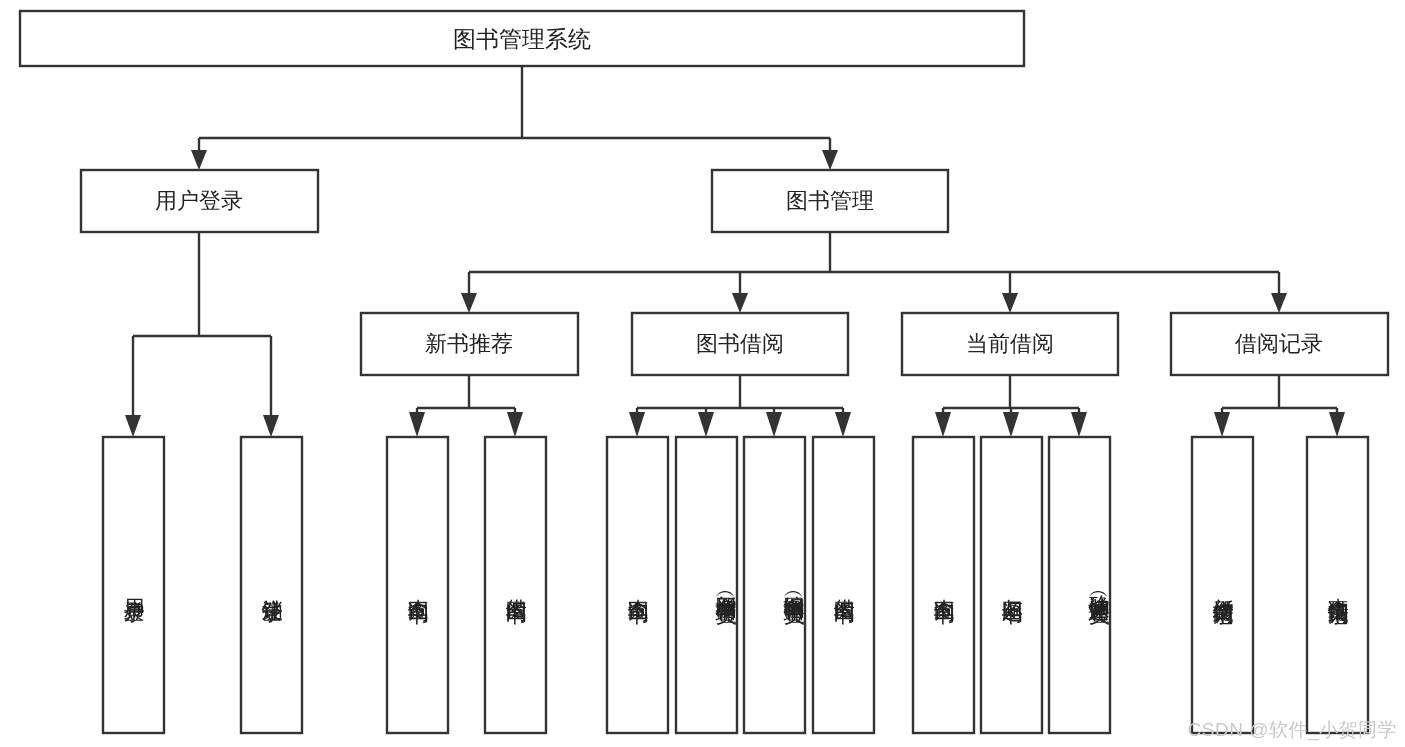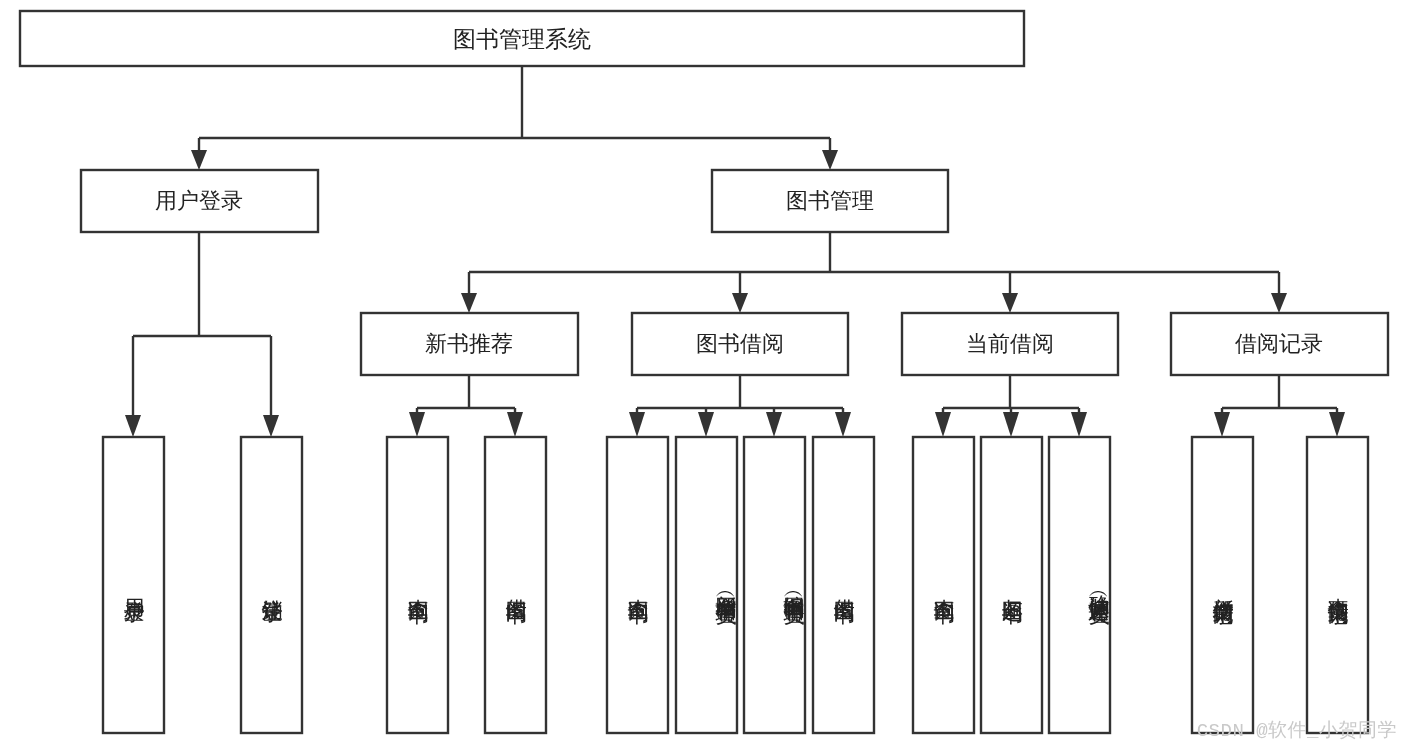--- a/index.html
+++ b/index.html
@@ -61,21 +61,21 @@
     stroke-linecap: butt;
   }
   .arrow-head {
     fill: #333333;
     stroke: none;
   }
   .watermark {
     position: absolute;
     right: 8px;
     bottom: 4px;
-    font-family: Liberation Mono, monospace;
+    font-family: Liberation Sans, sans-serif;
     font-size: 19px;
     color: #c9c9c9;
     letter-spacing: 0.5px;
     white-space: nowrap;
     user-select: none;
   }
 </style>
 </head>
 <body>
 

